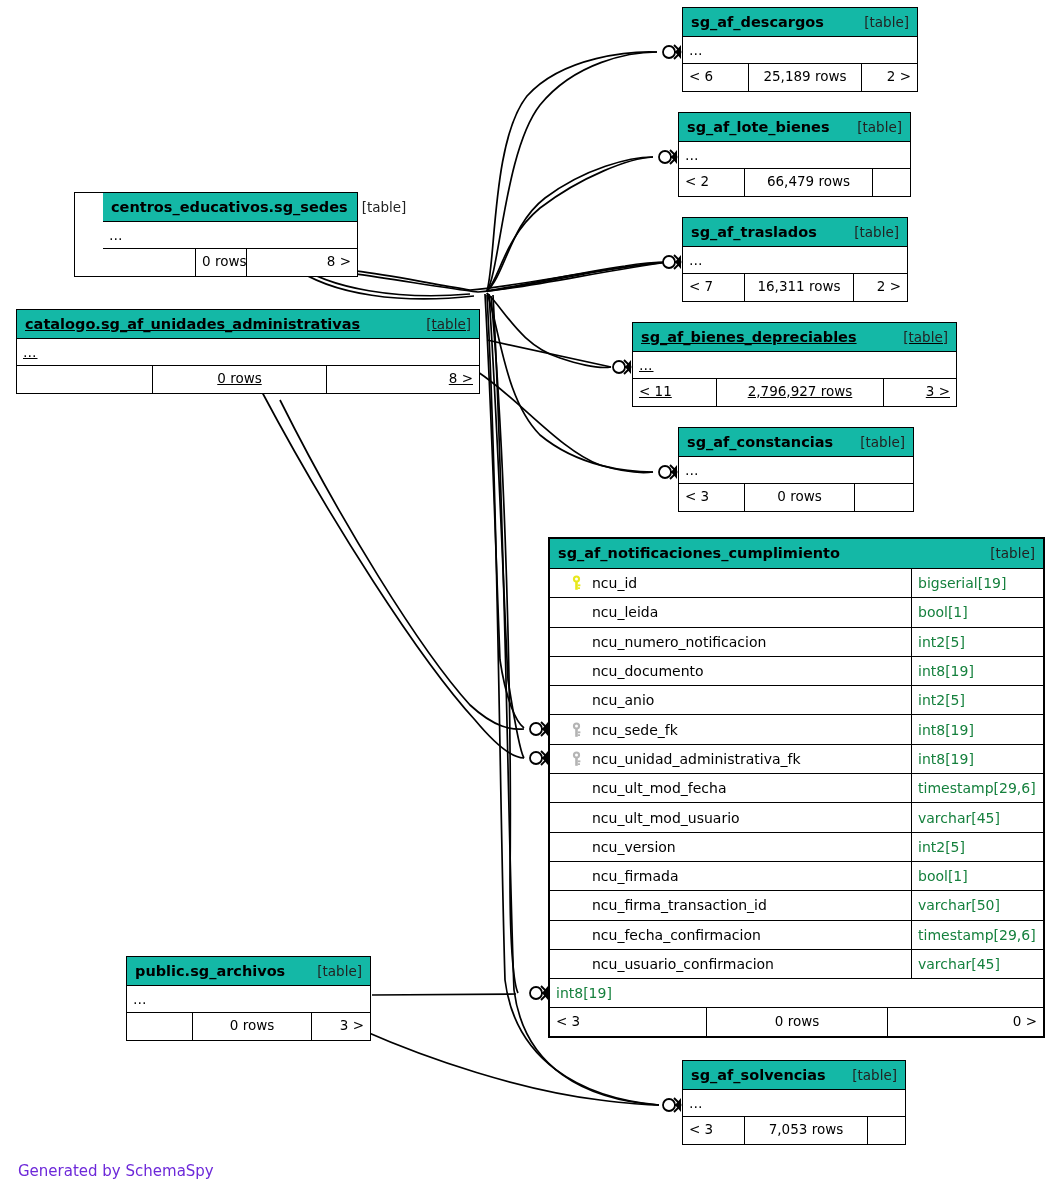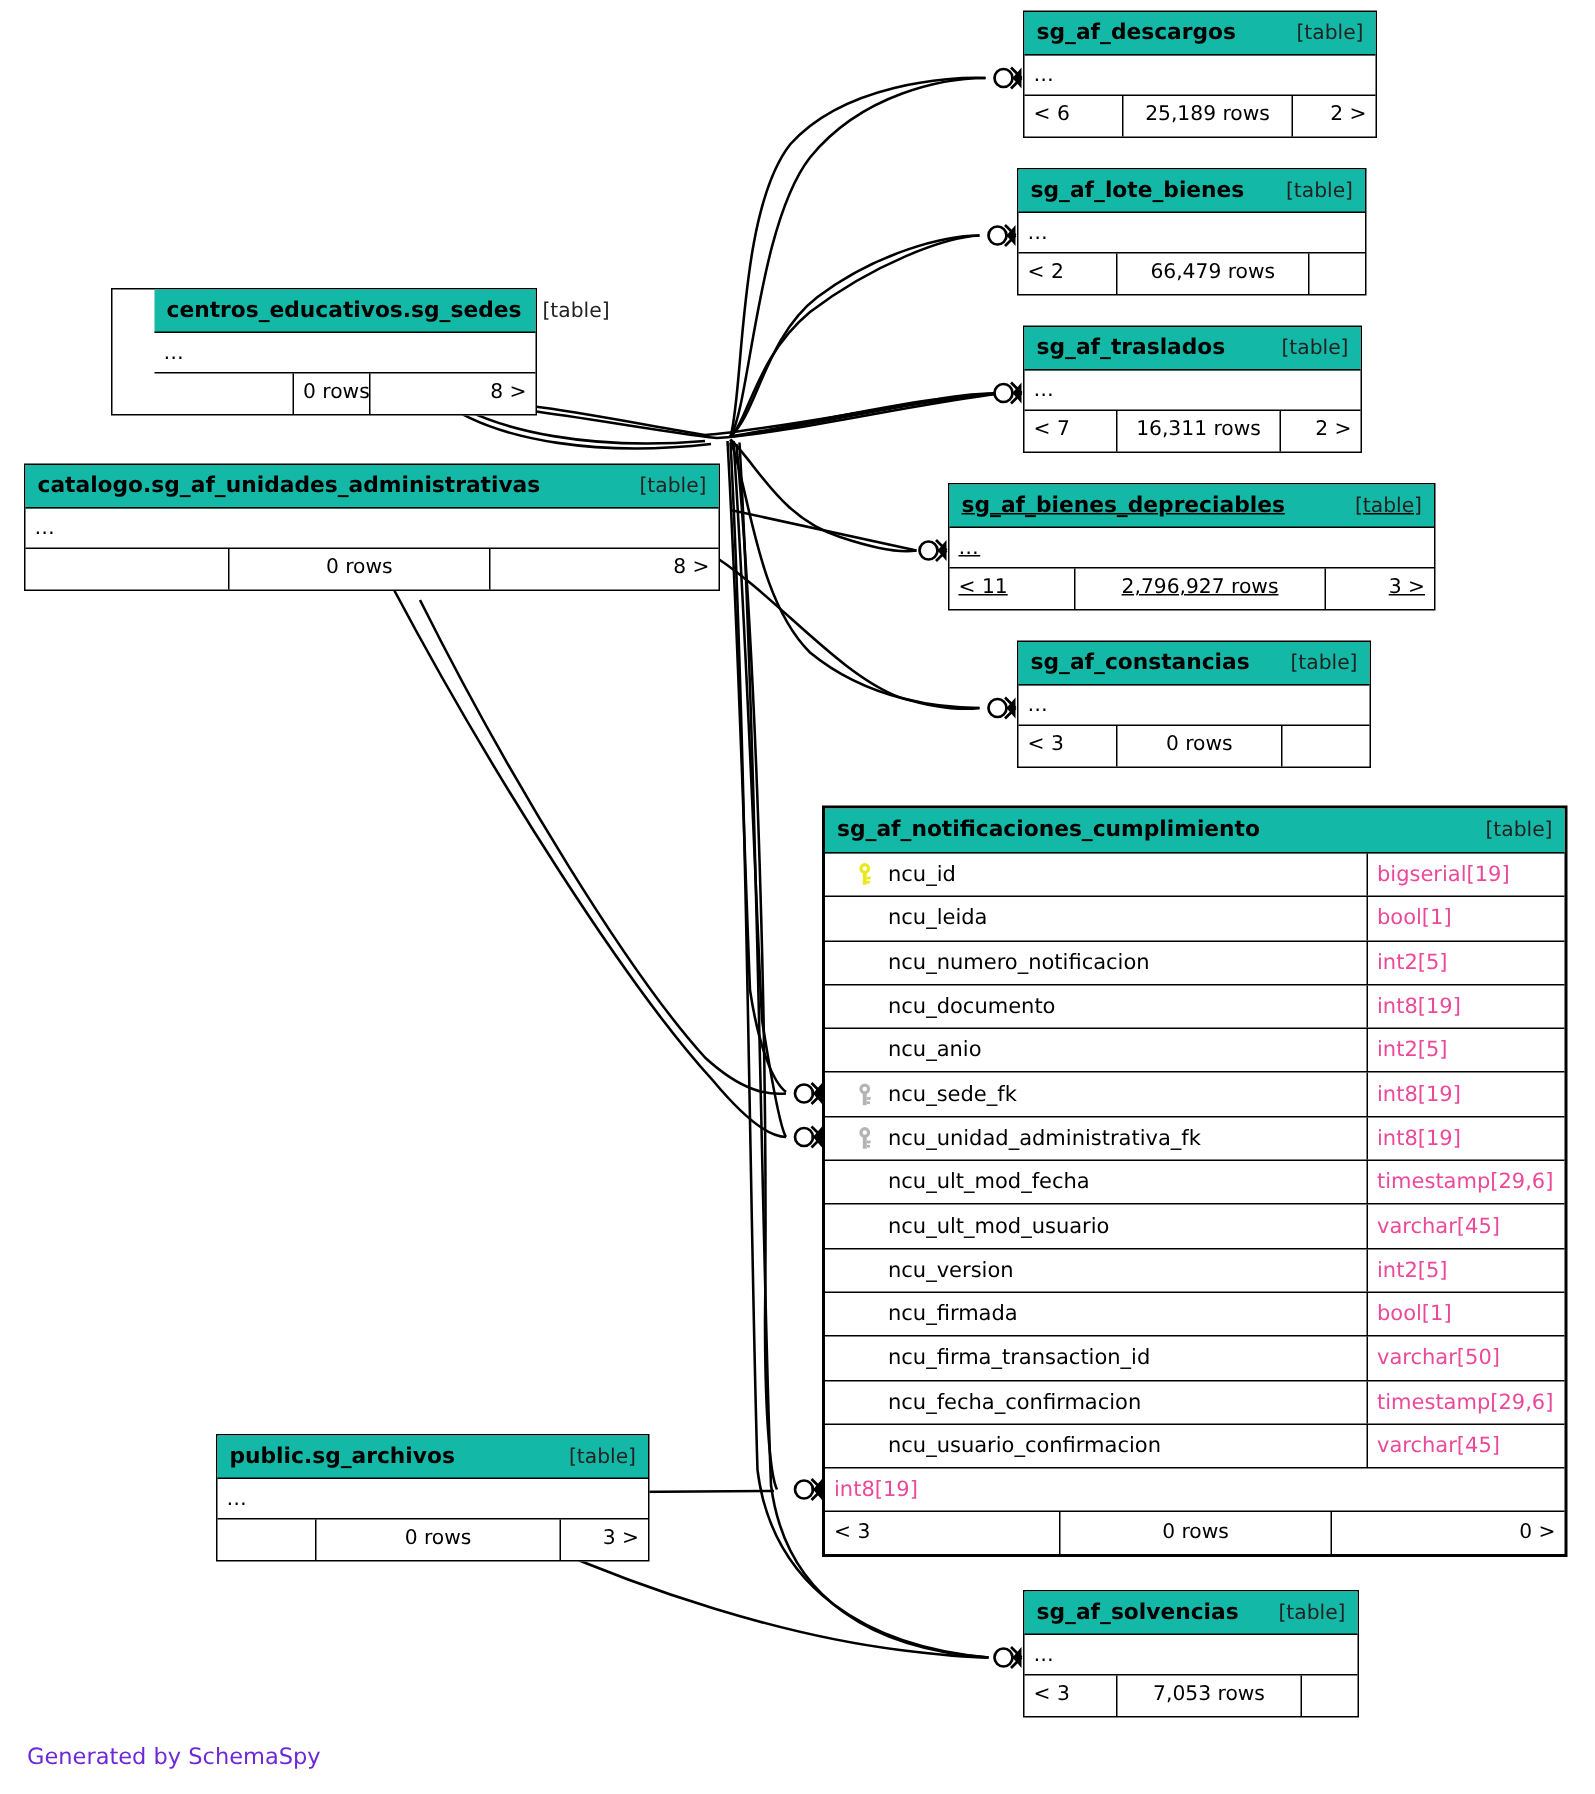--- a/index.html
+++ b/index.html
@@ -102,21 +102,21 @@
     align-items: center;
     white-space: nowrap;
     overflow: hidden;
     box-sizing: border-box;
     border-right: 1.6px solid #000;
     height: 100%;
   }
   .detail .col-type {
     width: 131px;
     font-size: 14px;
-    color: #ec4899;
+    color: #15803d;
     padding-left: 6px;
     box-sizing: border-box;
     white-space: nowrap;
     height: 100%;
     display: flex;
     align-items: center;
   }
   .keyslot {
     width: 20px;
     min-width: 20px;
@@ -273,34 +273,34 @@
       <span class="ttag">[table]</span>
     </div>
     <div class="tbl-ellipsis">…</div>
     <div class="tbl-foot">
       <span class="fcell fleft" style="width:93px"></span>
       <span class="fcell fmid">0 rows</span>
       <span class="fcell fright" style="width:110px">8 &gt;</span>
     </div>
   </div>
 
-  <div class="table-node" style="left:16px; top:309px; width:464px;">
+  <div class="table-node" style="left:16px; top:309px; width:464px;text-decoration:underline;">
     <div class="tbl-title">
       <span class="tname">catalogo.sg_af_unidades_administrativas</span>
       <span class="ttag">[table]</span>
     </div>
     <div class="tbl-ellipsis">…</div>
     <div class="tbl-foot">
       <span class="fcell fleft" style="width:136px"></span>
       <span class="fcell fmid">0 rows</span>
       <span class="fcell fright" style="width:152px">8 &gt;</span>
     </div>
   </div>
 
-  <div class="table-node" style="left:144px; top:956px; width:289px;">
+  <div class="table-node" style="left:126px; top:956px; width:245px;">
     <div class="tbl-title">
       <span class="tname">public.sg_archivos</span>
       <span class="ttag">[table]</span>
     </div>
     <div class="tbl-ellipsis">…</div>
     <div class="tbl-foot">
       <span class="fcell fleft" style="width:66px"></span>
       <span class="fcell fmid">0 rows</span>
       <span class="fcell fright" style="width:58px">3 &gt;</span>
     </div>

